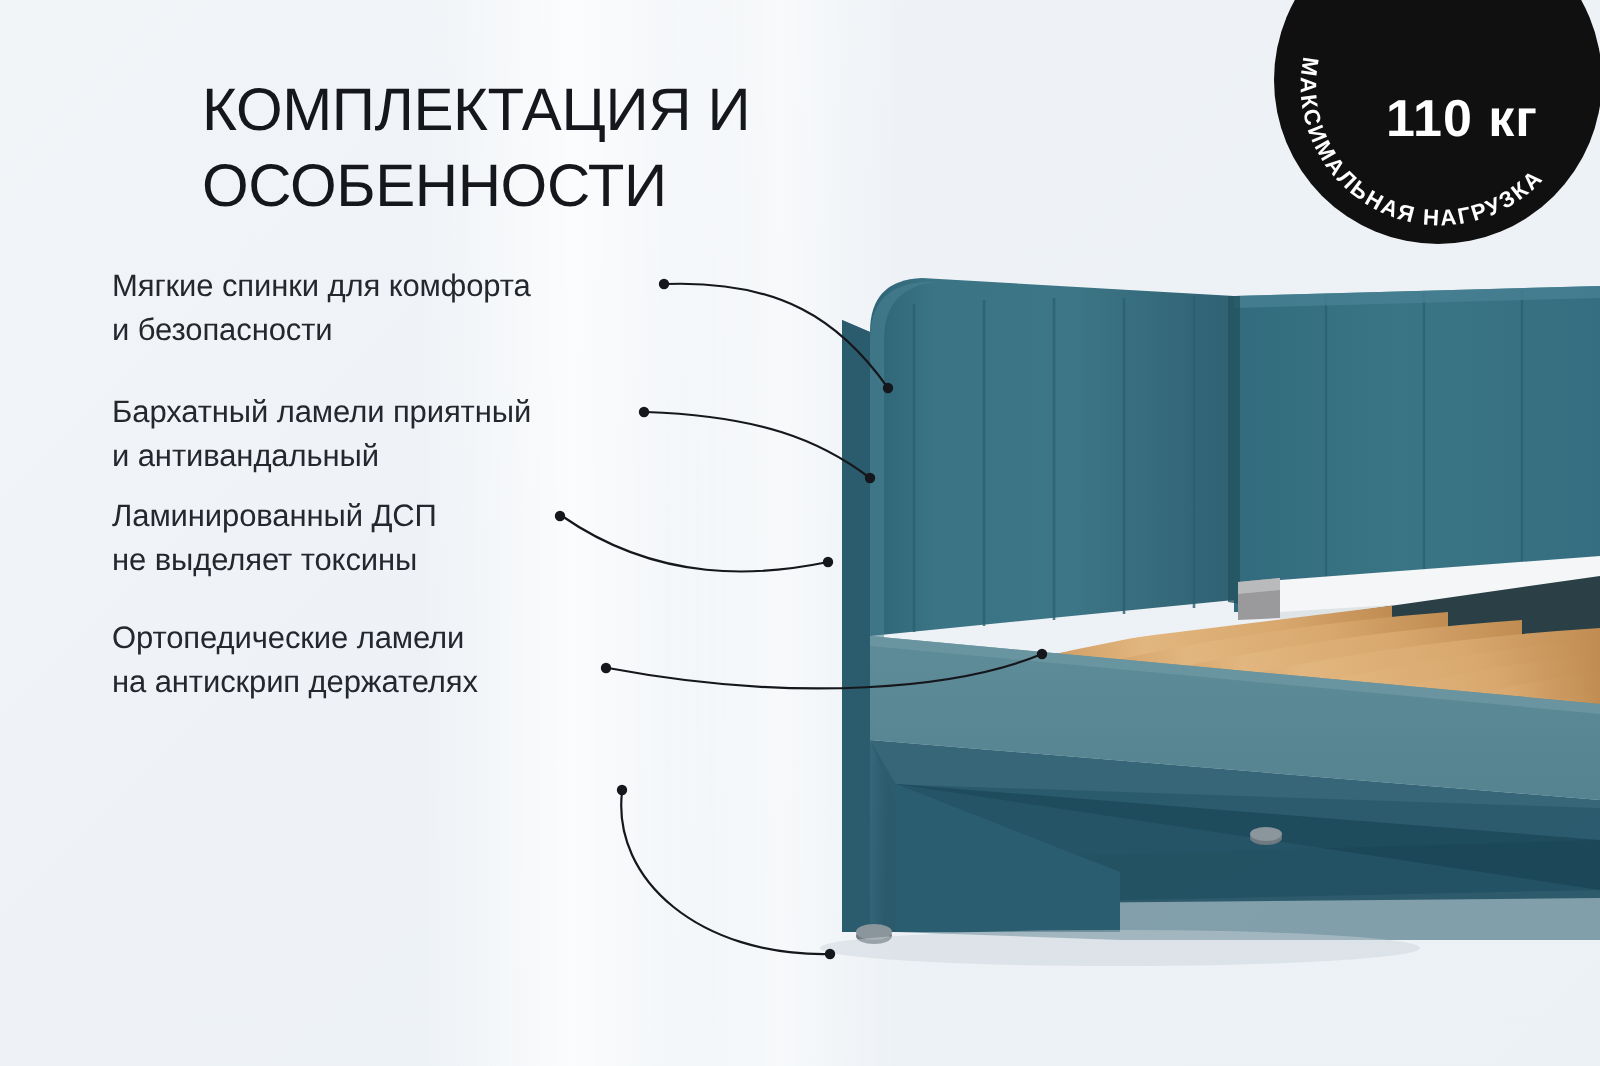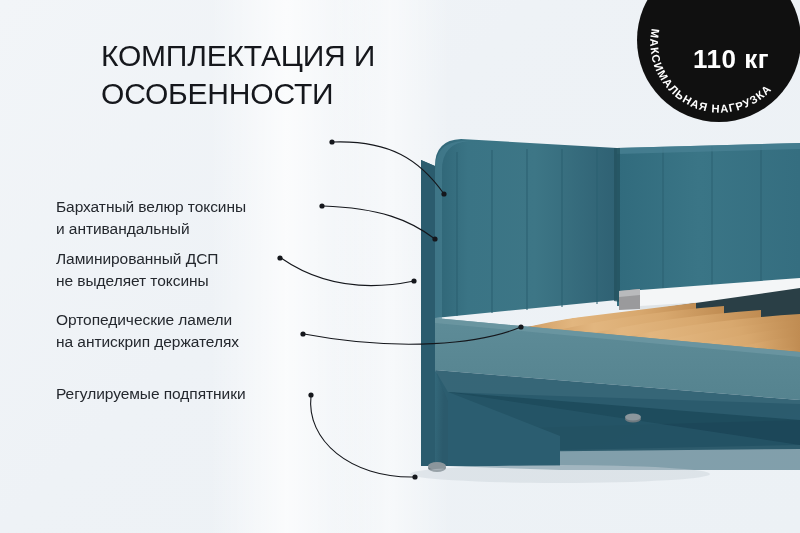--- a/index.html
+++ b/index.html
@@ -204,27 +204,28 @@
         <path id="arcpath" d="M 22 118 A 62 62 0 0 1 20 52"></path>
         <path id="arcpath2" d="M 16 66 A 66 66 0 0 0 150 104"></path>
       </defs>
       <text>
         <textPath href="#arcpath2" startOffset="2%">МАКСИМАЛЬНАЯ НАГРУЗКА</textPath>
       </text>
     </svg>
     <div id="badge-value">110 кг</div>
   </div>
 
-  <div class="feature f2">Бархатный велюр токсины
+  <div class="feature f1">Мягкие спинки для комфорта
+и безопасности</div>
+  <div class="feature f2">Бархатный ламели приятный
 и антивандальный</div>
   <div class="feature f4">Ортопедические ламели
 на антискрип держателях</div>
   <div class="feature f3">Ламинированный ДСП
 не выделяет токсины</div>
-  <div class="feature f5">Регулируемые подпятники</div>
 
   <svg id="leaders" viewBox="0 0 800 533">
 
     <g>
       <path d="M333 142 C 390 140, 420 160, 444 194"></path>
       <circle cx="332" cy="142" r="2.6"></circle>
       <circle cx="444" cy="194" r="2.6"></circle>
     </g>
 
     <g>

